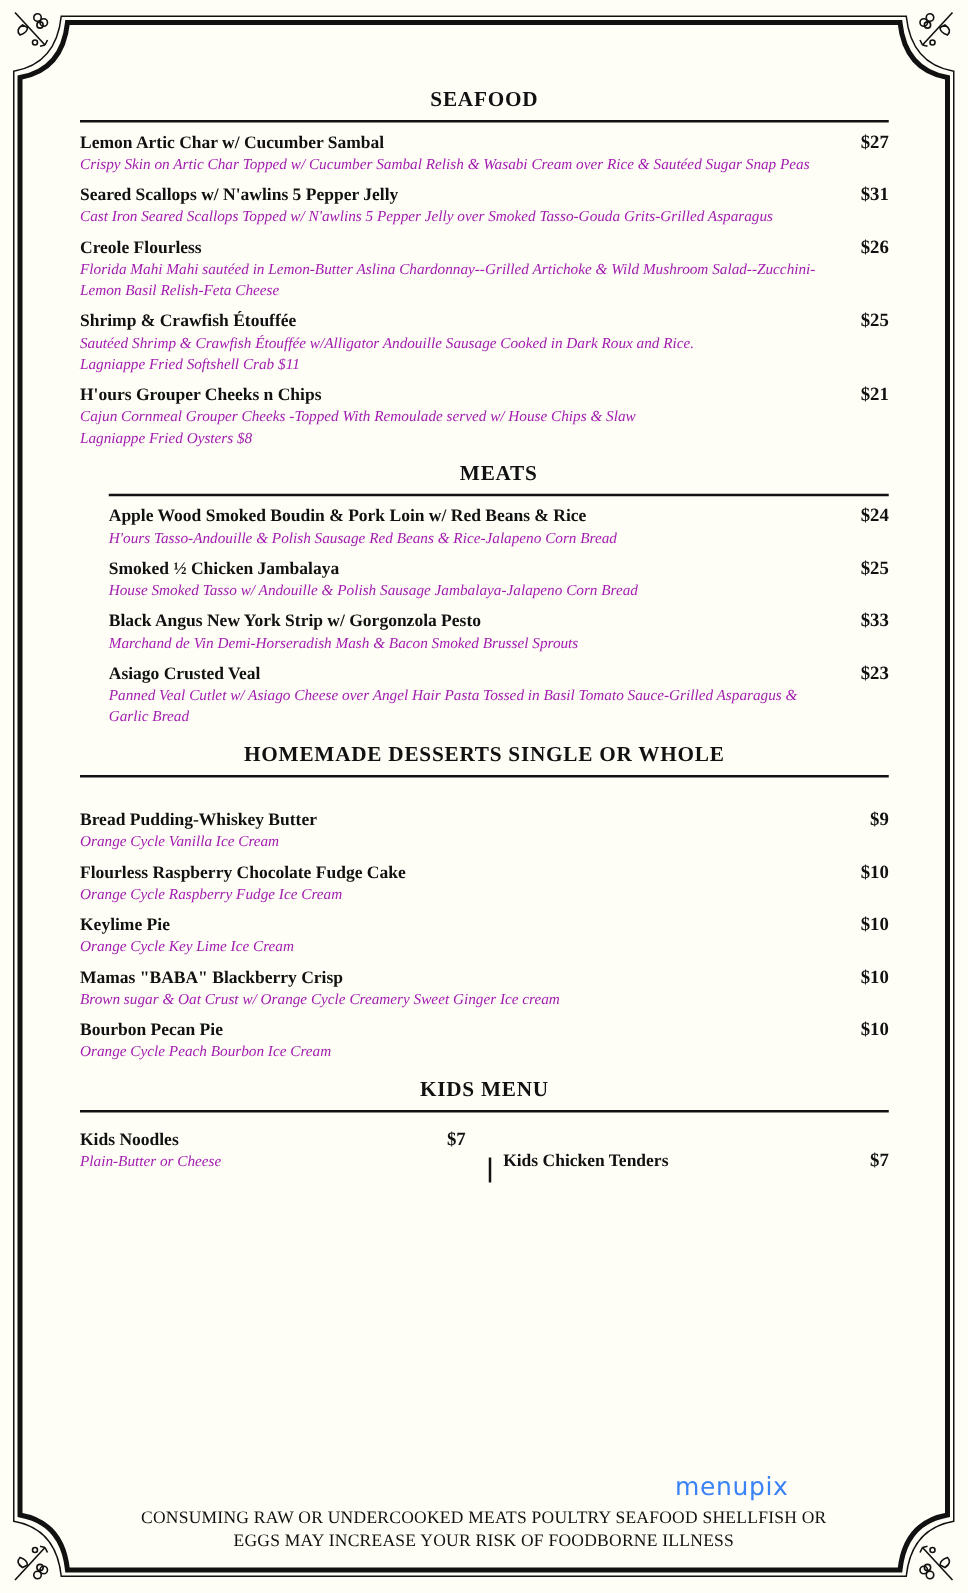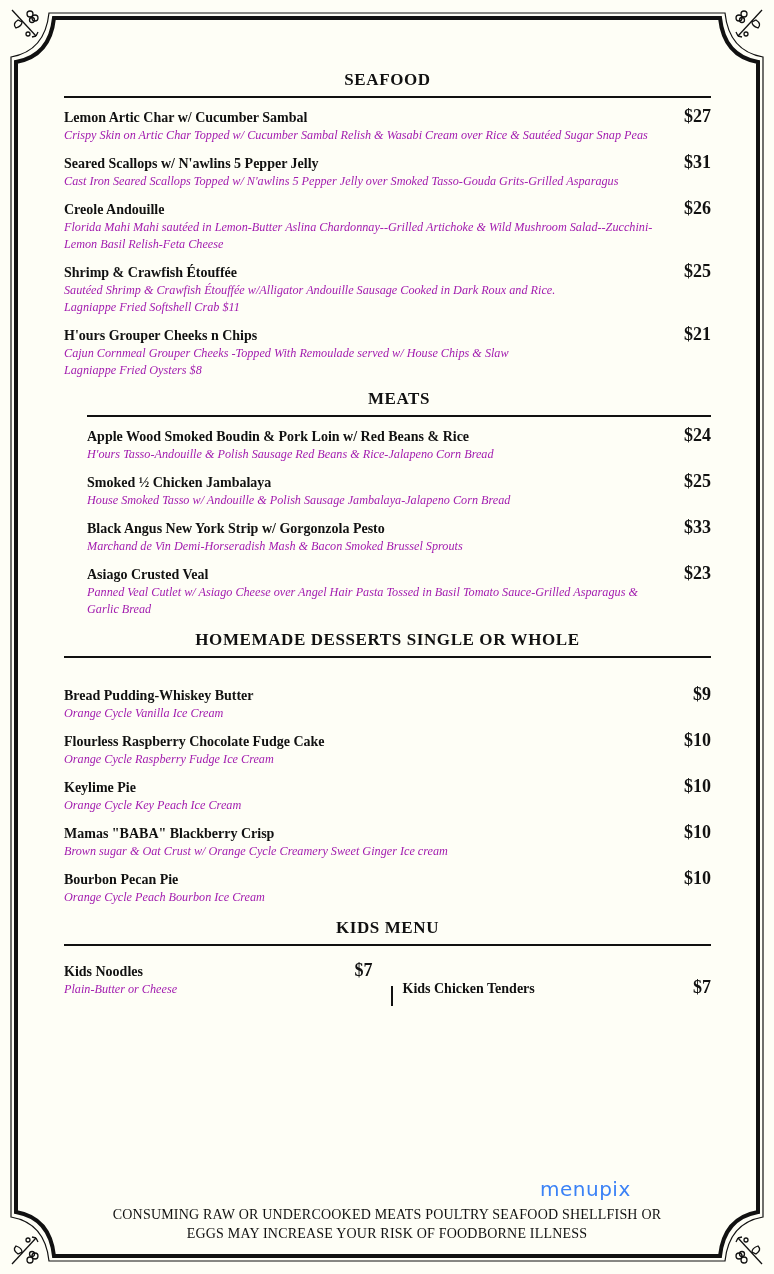--- a/index.html
+++ b/index.html
@@ -18,21 +18,21 @@
   .sprig.br { right: 8px; bottom: 6px; transform: scale(-1,-1); }
 
   .content { position: absolute; left: 64px; top: 64px; width: 647px; }
   .section-title {
     text-align: center; font-weight: bold; font-size: 17px; letter-spacing: 0.6px;
     padding-bottom: 6px; border-bottom: 2px solid #111; margin-bottom: 8px;
   }
   .item { margin-bottom: 8px; }
   .item-row { display: flex; justify-content: space-between; align-items: baseline; }
   .item-name { font-weight: bold; font-size: 14px; }
-  .item-price { font-weight: bold; font-size: 18px; }
+  .item-price { font-weight: bold; font-size: 15px; }
   .item-desc { font-size: 12.2px; line-height: 17px; color: #a21caf; padding-right: 40px; font-style: italic; }
 
   .kids-row { display: flex; align-items: flex-end; }
   .kids-col { flex: 1; }
   .kids-divider { width: 2px; height: 20px; background: #111; margin: 6px 10px 0 18px; }
 
   .watermark {
     position: absolute; left: 540px; top: 1177px; font-family: "DejaVu Sans", sans-serif;
     font-size: 20px; color: #3b82f6; letter-spacing: 0.5px;
   }
@@ -115,21 +115,21 @@
     </div>
     <div class="item">
       <div class="item-row">
         <span class="item-name">Seared Scallops w/ N'awlins 5 Pepper Jelly</span>
         <span class="item-price">$31</span>
       </div>
       <div class="item-desc">Cast Iron Seared Scallops Topped w/ N'awlins 5 Pepper Jelly over Smoked Tasso-Gouda Grits-Grilled Asparagus</div>
     </div>
     <div class="item">
       <div class="item-row">
-        <span class="item-name">Creole Andouille</span>
+        <span class="item-name">Creole Flourless</span>
         <span class="item-price">$26</span>
       </div>
       <div class="item-desc">Florida Mahi Mahi sautéed in Lemon-Butter Aslina Chardonnay--Grilled Artichoke &amp; Wild Mushroom Salad--Zucchini-Lemon Basil Relish-Feta Cheese</div>
     </div>
     <div class="item">
       <div class="item-row">
         <span class="item-name">Shrimp &amp; Crawfish Étouffée</span>
         <span class="item-price">$25</span>
       </div>
       <div class="item-desc">Sautéed Shrimp &amp; Crawfish Étouffée w/Alligator Andouille Sausage Cooked in Dark Roux and Rice.</div>
@@ -191,21 +191,21 @@
         <span class="item-name">Flourless Raspberry Chocolate Fudge Cake</span>
         <span class="item-price">$10</span>
       </div>
       <div class="item-desc">Orange Cycle Raspberry Fudge Ice Cream</div>
     </div>
     <div class="item">
       <div class="item-row">
         <span class="item-name">Keylime Pie</span>
         <span class="item-price">$10</span>
       </div>
-      <div class="item-desc">Orange Cycle Key Peach Ice Cream</div>
+      <div class="item-desc">Orange Cycle Key Lime Ice Cream</div>
     </div>
     <div class="item">
       <div class="item-row">
         <span class="item-name">Mamas "BABA" Blackberry Crisp</span>
         <span class="item-price">$10</span>
       </div>
       <div class="item-desc">Brown sugar &amp; Oat Crust w/ Orange Cycle Creamery Sweet Ginger Ice cream</div>
     </div>
     <div class="item">
       <div class="item-row">

